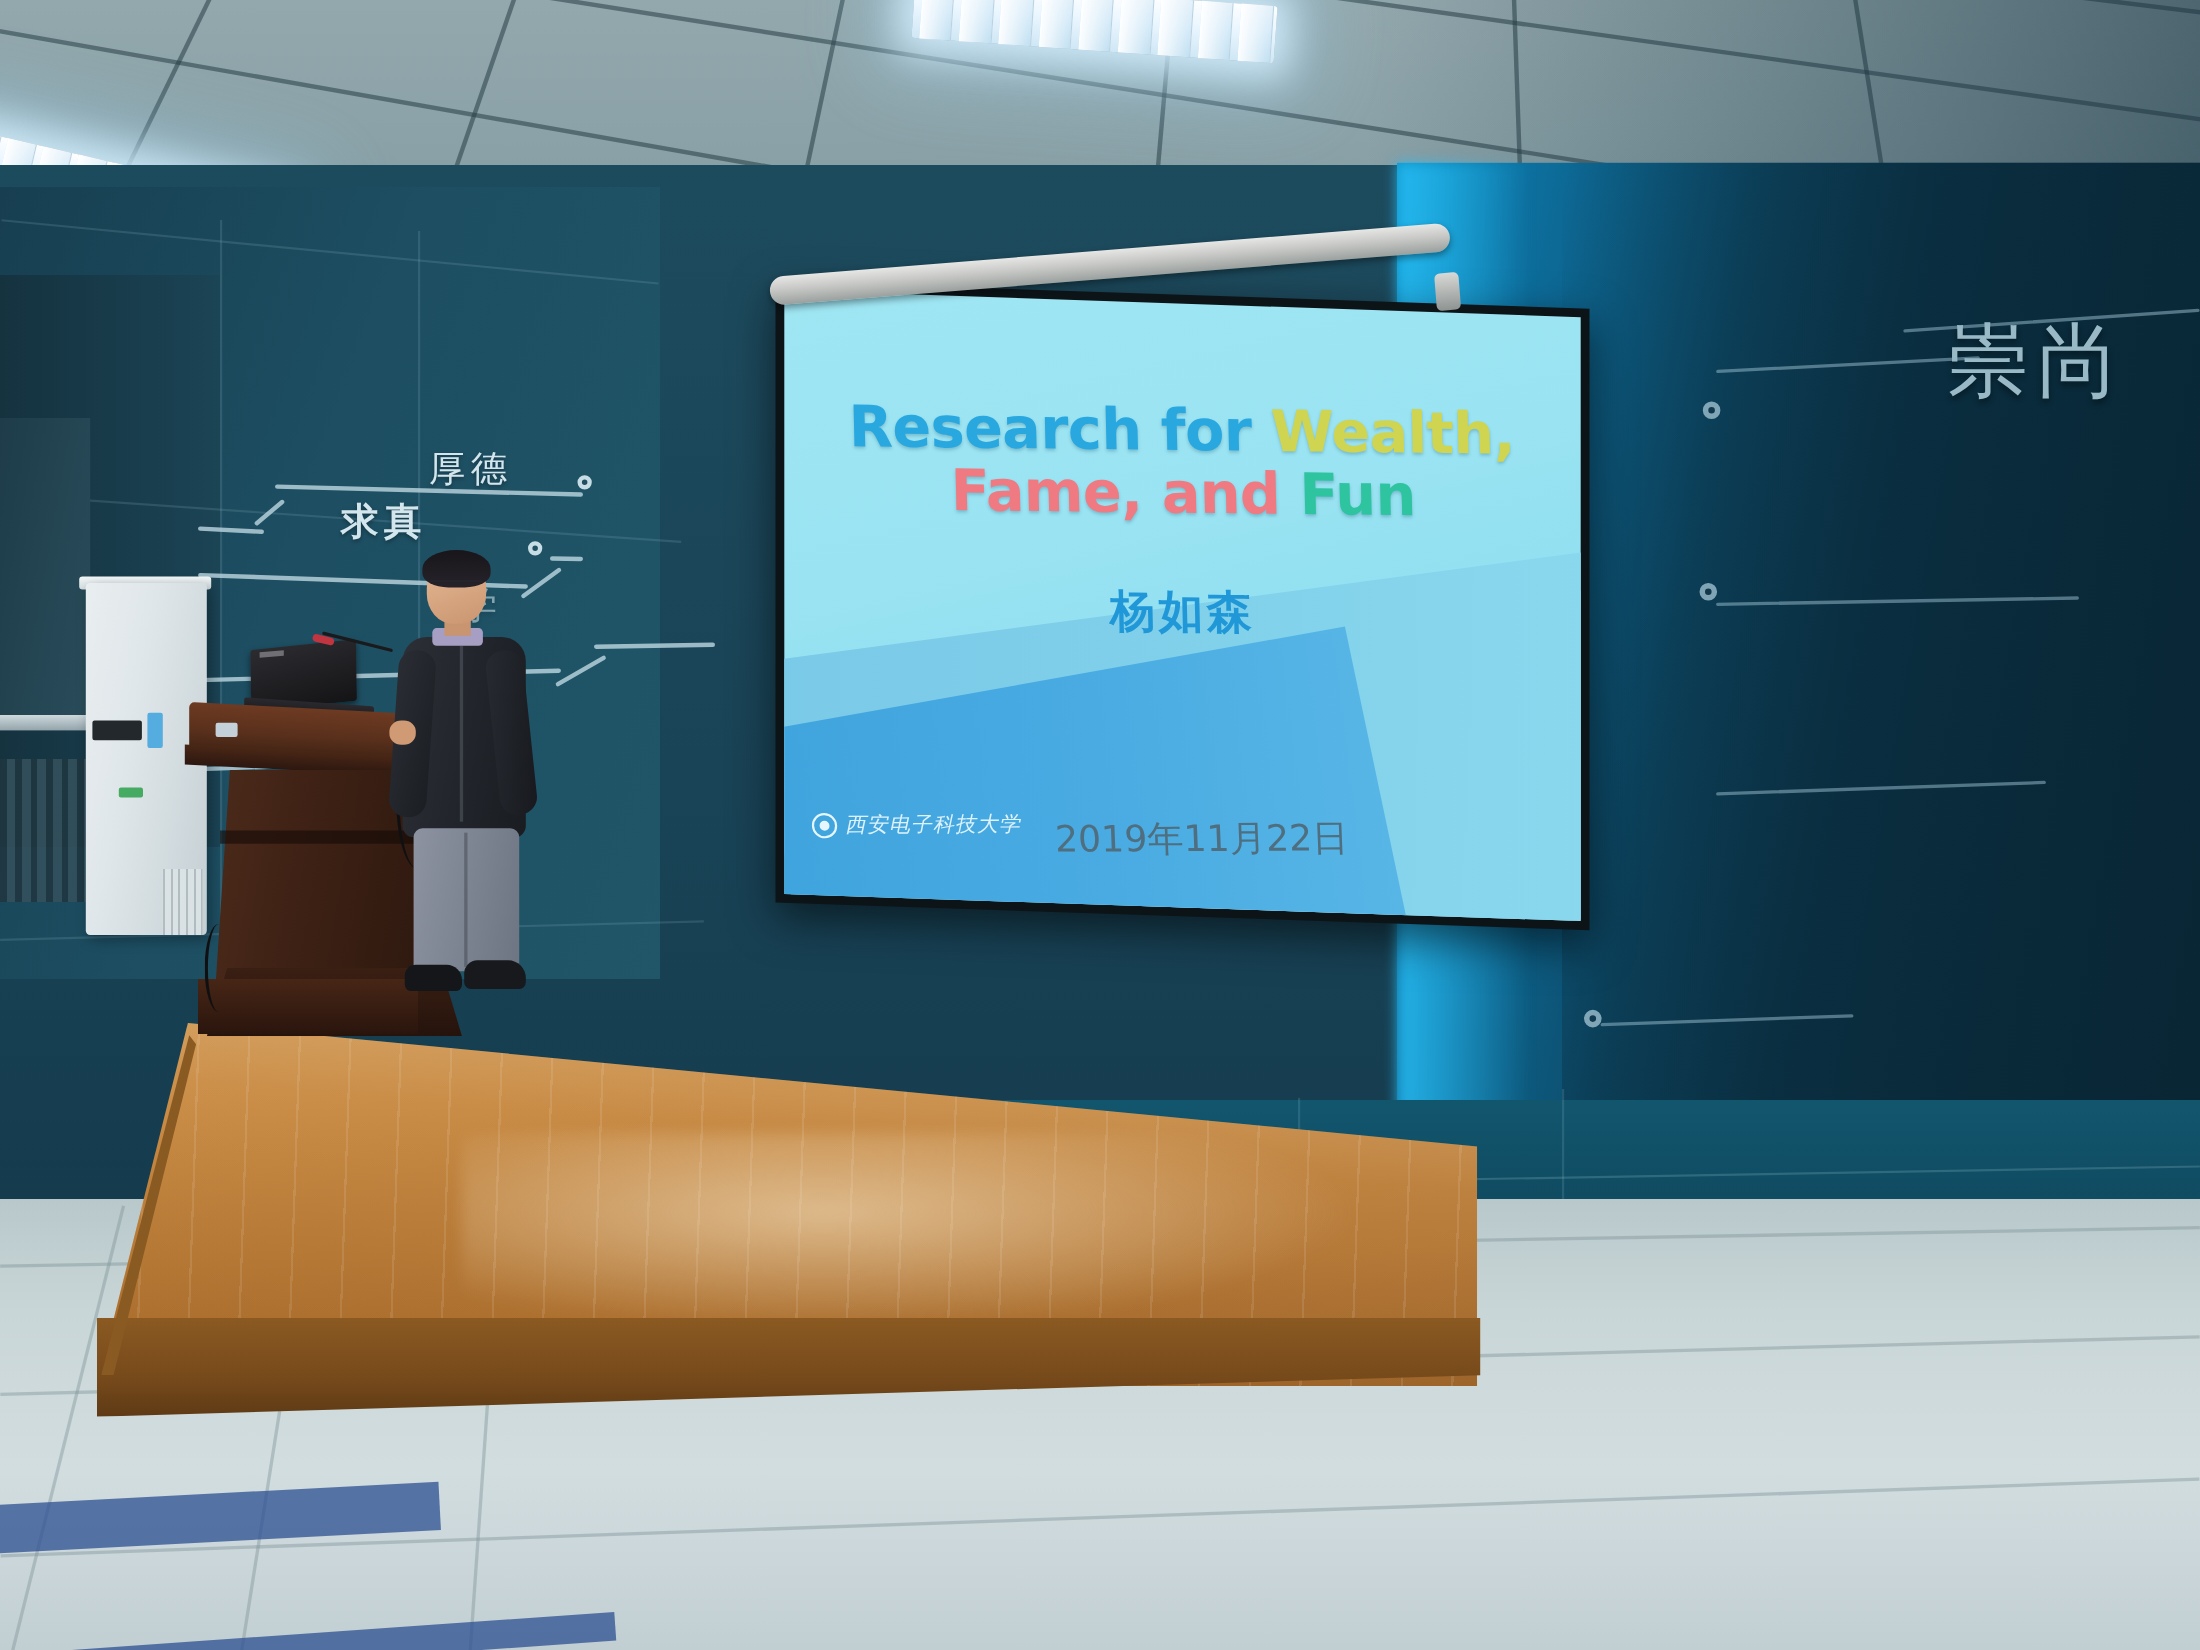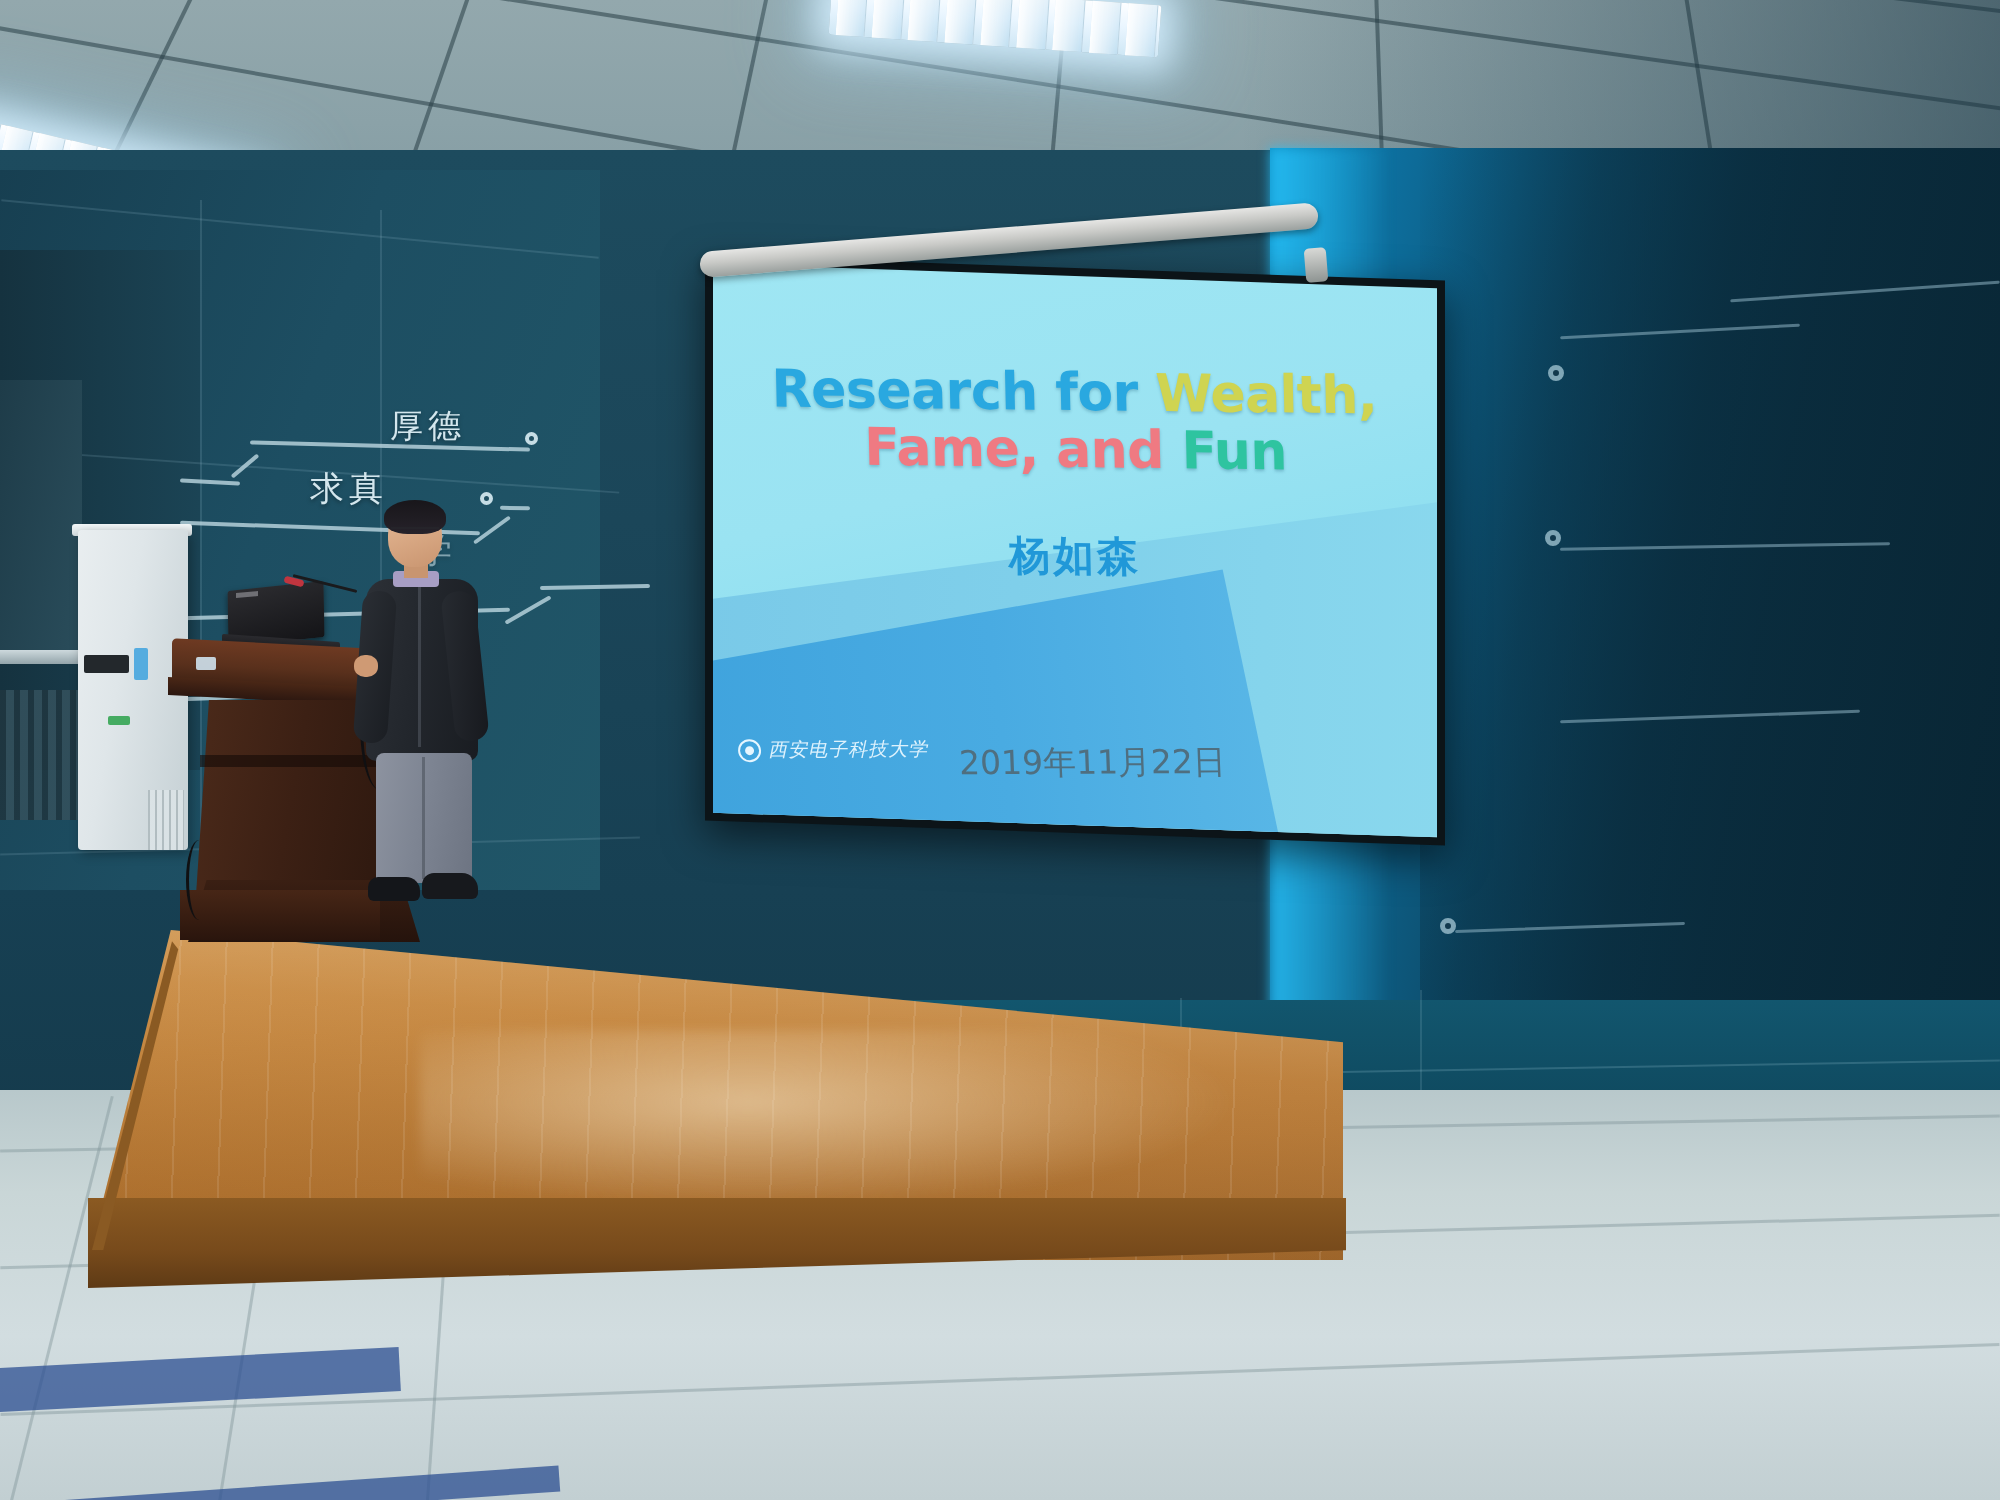--- a/index.html
+++ b/index.html
@@ -53,21 +53,21 @@
   .circ-dot {
     position:absolute; width:13px; height:13px; border-radius:50%;
     border:4px solid #c6dde5; background:#204f61;
   }
   .wall-cn {
     position:absolute; color:#d3e6ed; font-weight:400; letter-spacing:5px;
     text-shadow:0 2px 4px rgba(0,0,0,.35);
     font-family:"DejaVu Sans", sans-serif;
   }
   #wall-houde { left:390px; top:404px; font-size:33px; }
-  #wall-qiuzhen { left:310px; top:466px; font-size:34px; }
+  #wall-qiuzhen { left:310px; top:451px; font-size:34px;font-weight:bold; }
   #wall-xue { left:418px; top:528px; font-size:34px; opacity:.55; }
 
   
   .right-wall {
     position:absolute; left:1270px; top:148px; width:730px; height:870px;
     background:linear-gradient(100deg,#0e94c9 0%,#0d6f9e 14%,#0d4d6c 38%,#0e3e55 66%,#10394c 100%);
   }
   .right-wall-glow {
     position:absolute; left:1270px; top:148px; width:120px; height:870px;
     background:linear-gradient(90deg,rgba(40,190,245,.85),rgba(40,190,245,0));
@@ -474,20 +474,21 @@
     <div class="circ-line" style="left:0px;top:262px;width:300px;transform:rotate(-2deg);"></div>
   </div>
 
   <div class="wall-cn" id="wall-houde">厚德</div>
   <div class="wall-cn" id="wall-qiuzhen">求真</div>
   <div class="wall-cn" id="wall-xue">学</div>
 
   <div class="right-wall"></div>
   <div class="right-wall-dark"></div>
   <div class="right-wall-glow"></div>
+  <div class="rw-cn" style="left:1770px;top:280px;">崇尚</div>
   <div class="rw-circ" style="left:1560px;top:330px;width:240px;transform:rotate(-3deg);"></div>
   <div class="rw-circ" style="left:1730px;top:290px;width:270px;transform:rotate(-4deg);"></div>
   <div class="rw-circ" style="left:1560px;top:545px;width:330px;transform:rotate(-1deg);"></div>
   <div class="rw-dot" style="left:1548px;top:365px;"></div>
   <div class="rw-dot" style="left:1545px;top:530px;"></div>
   <div class="rw-dot" style="left:1440px;top:918px;"></div>
   <div class="rw-circ" style="left:1455px;top:926px;width:230px;transform:rotate(-2deg);"></div>
   <div class="rw-circ" style="left:1560px;top:715px;width:300px;transform:rotate(-2deg);"></div>
 
   <div class="wall-band"></div>

